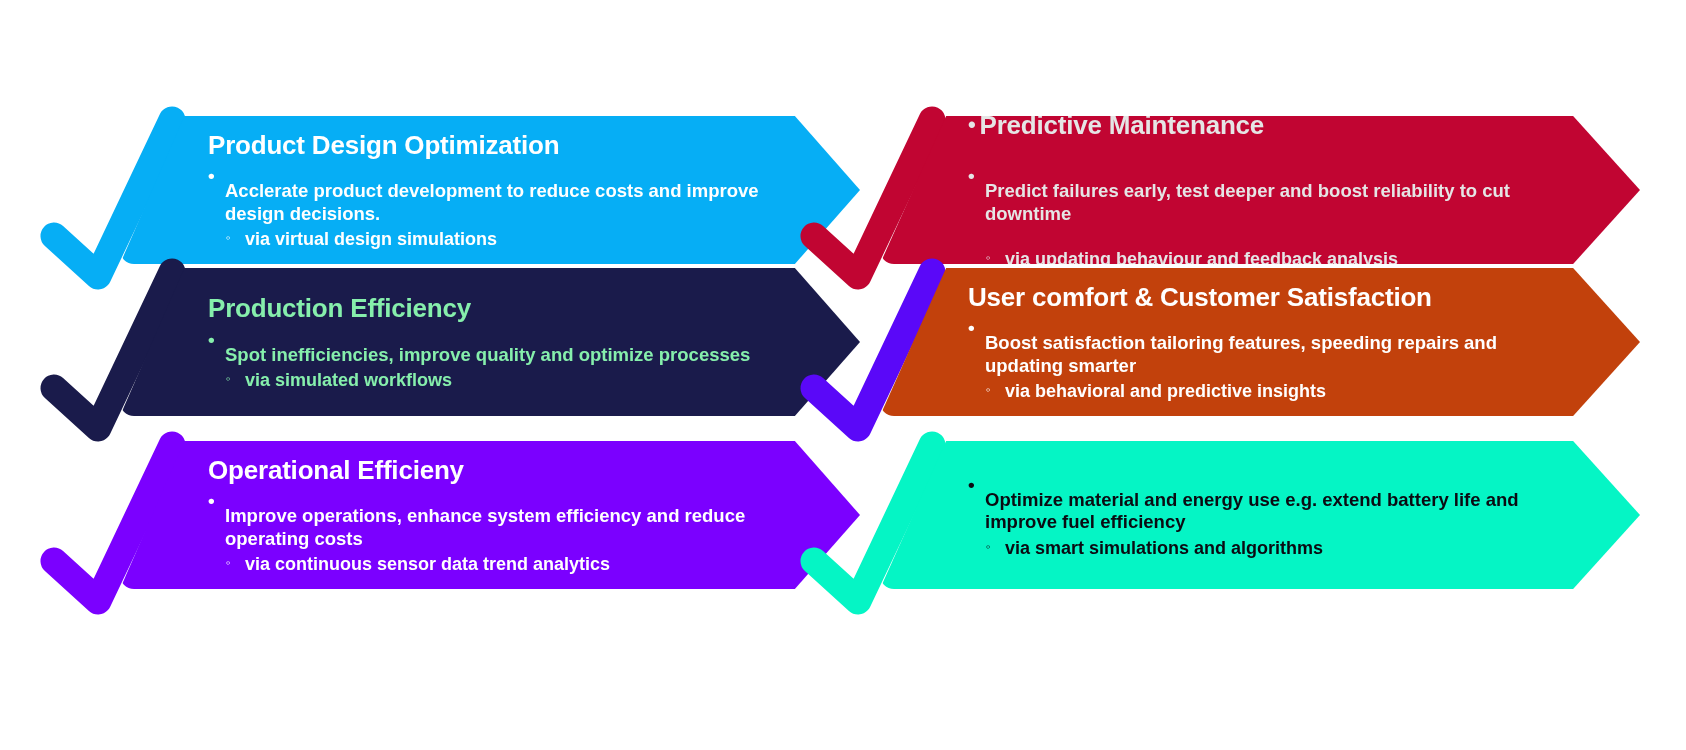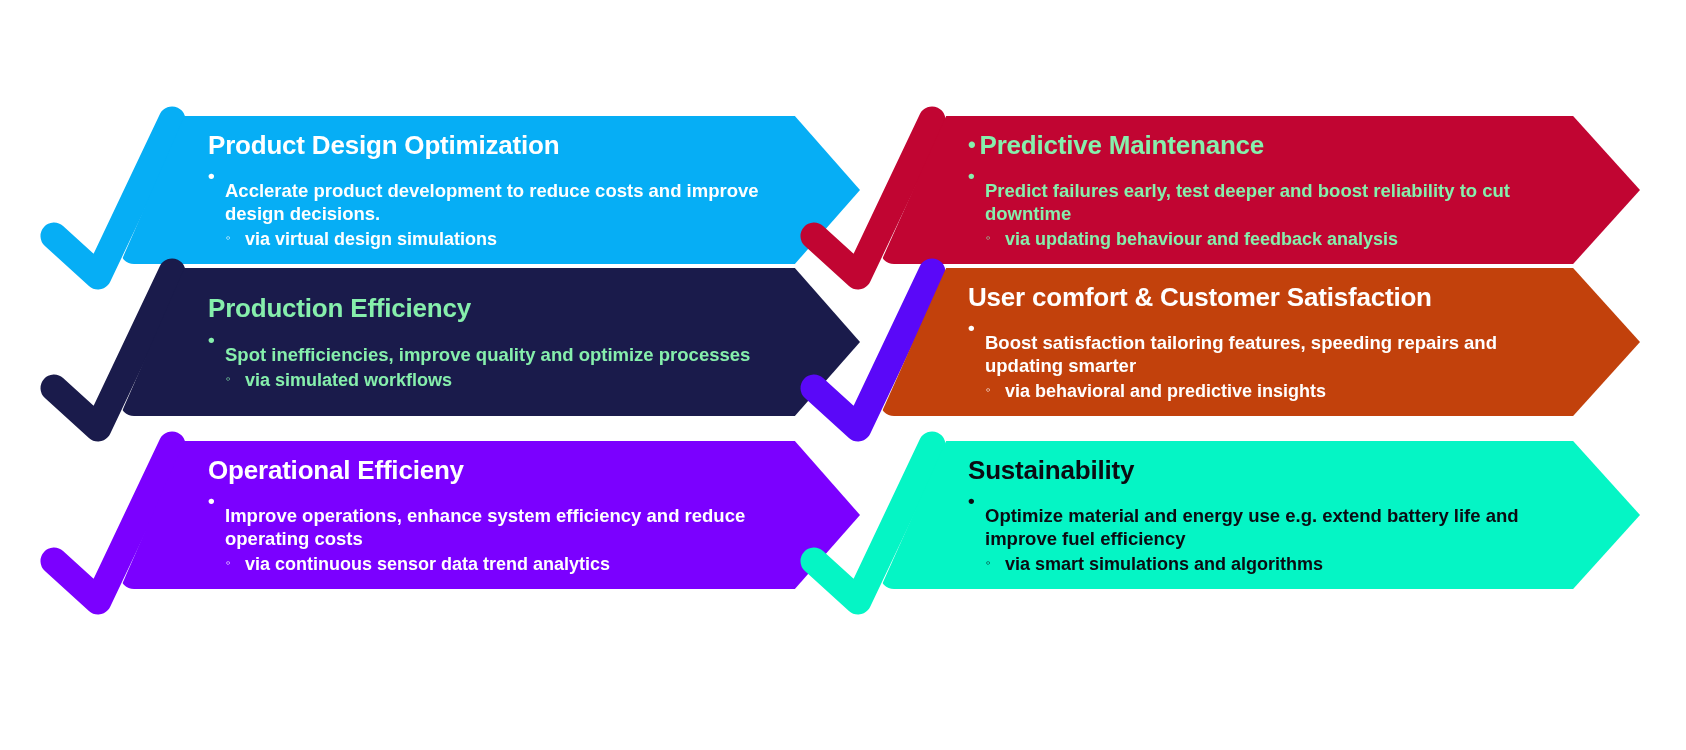--- a/index.html
+++ b/index.html
@@ -208,21 +208,21 @@
   </div>
 
   <div class="column right">
 
     <div class="card row1">
       <span class="check-icon">
         <svg viewBox="0 0 160 166" xmlns="http://www.w3.org/2000/svg">
           <path d="M14 128 L58 168 L132 12" fill="none" stroke="#C10532" stroke-width="27" stroke-linecap="round" stroke-linejoin="round"></path>
         </svg>
       </span>
-      <div class="banner has-title-bullet" style="background: rgb(193, 5, 50); color: #86efac;">
+      <div class="banner has-title-bullet" style="background: rgb(193, 5, 50); color: #e5e5e5; gap: 20px;">
         <div class="banner-title"><span class="title-bullet">•</span><span>Predictive Maintenance</span></div>
         <div class="bullet-row">
           <span class="marker">•</span>
           <span class="bullet-text">Predict failures early, test deeper and boost reliability to cut downtime</span>
         </div>
         <div class="sub-row">
           <span class="marker">◦</span>
           <span class="sub-text">via updating behaviour and feedback analysis</span>
         </div>
       </div>
@@ -247,21 +247,20 @@
       </div>
     </div>
 
     <div class="card row3">
       <span class="check-icon">
         <svg viewBox="0 0 160 166" xmlns="http://www.w3.org/2000/svg">
           <path d="M14 128 L58 168 L132 12" fill="none" stroke="#05F5C5" stroke-width="27" stroke-linecap="round" stroke-linejoin="round"></path>
         </svg>
       </span>
       <div class="banner dark-text" style="background: rgb(5, 245, 197); color: rgb(11, 11, 18);">
-        <div class="banner-title"><span>Sustainability</span></div>
         <div class="bullet-row">
           <span class="marker">•</span>
           <span class="bullet-text">Optimize material and energy use e.g. extend battery life and improve fuel efficiency</span>
         </div>
         <div class="sub-row">
           <span class="marker">◦</span>
           <span class="sub-text">via smart simulations and algorithms</span>
         </div>
       </div>
     </div>

